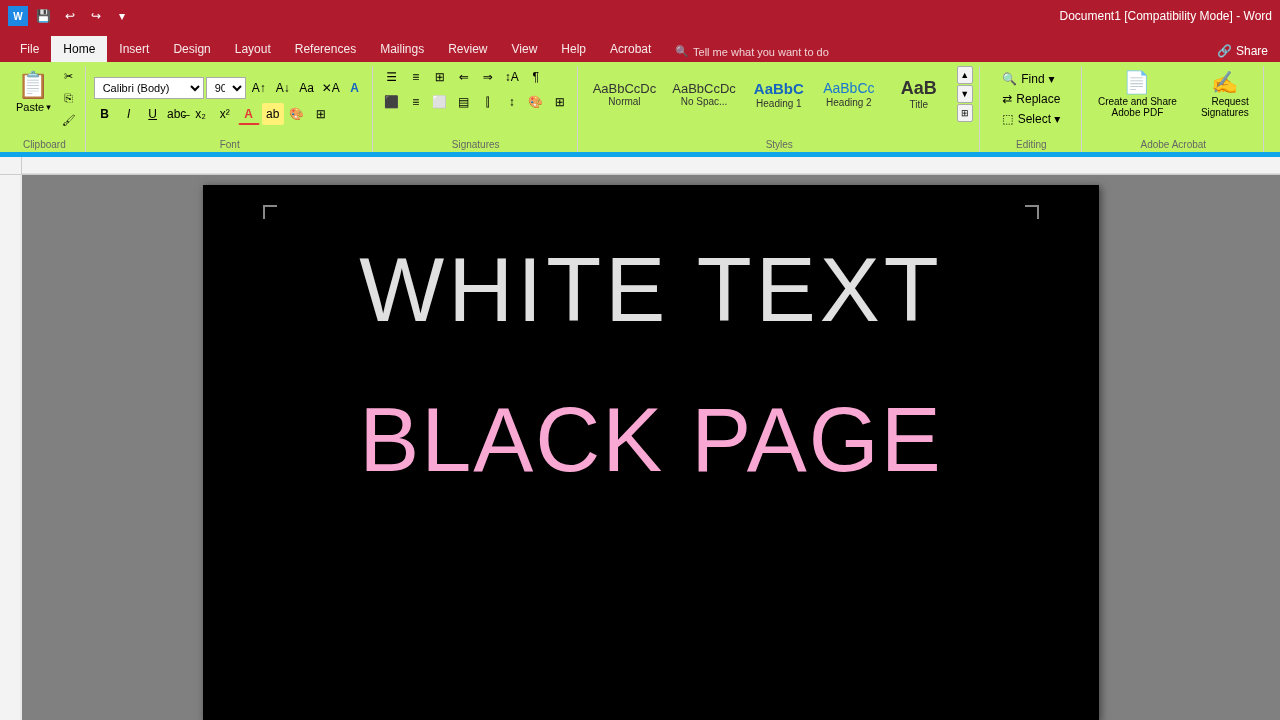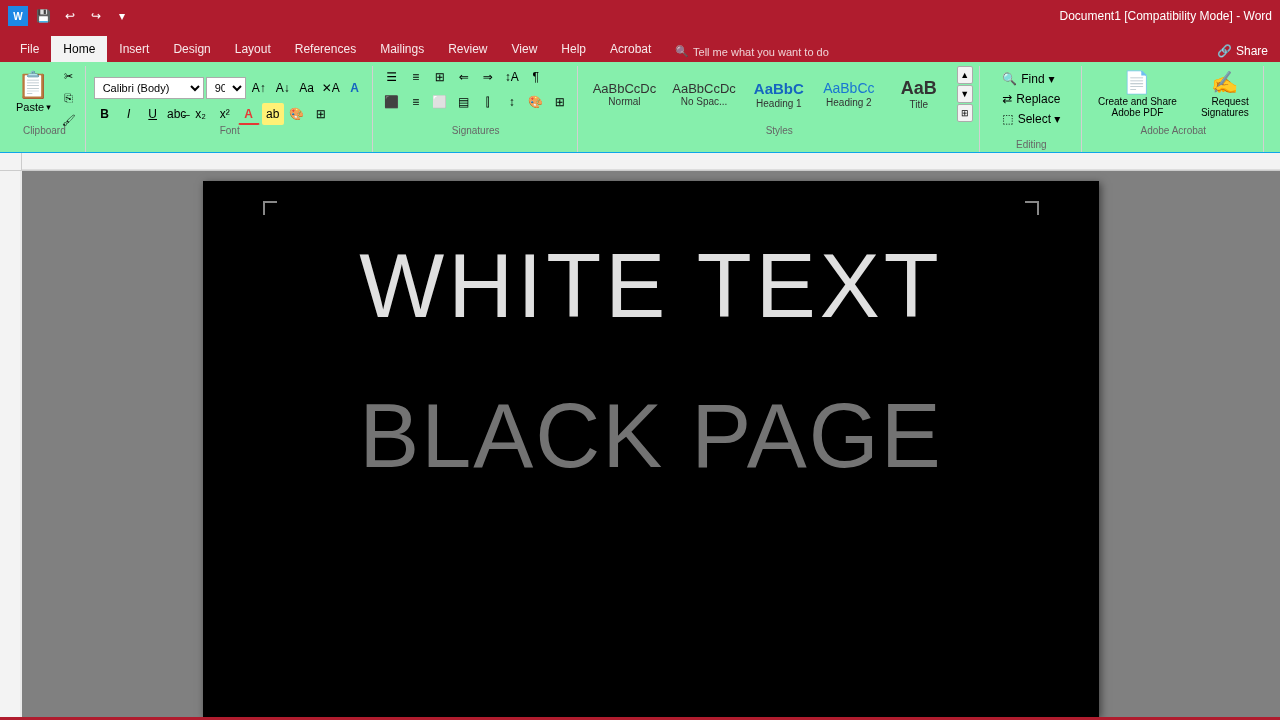--- a/index.html
+++ b/index.html
@@ -17,22 +17,22 @@
     }
     .titlebar-left { display: flex; align-items: center; gap: 6px; }
     .titlebar-center { font-size: 12px; color: #fff; }
     .titlebar-right { display: flex; align-items: center; gap: 8px; }
     .title-btn { width: 46px; height: 32px; display: flex; align-items: center; justify-content: center; cursor: pointer; font-size: 11px; }
     .wb-icon { width: 20px; height: 20px; background: #1e88e5; display: flex; align-items: center; justify-content: center; color: white; font-size: 10px; font-weight: bold; }
     .qat-btn { width: 20px; height: 20px; display: flex; align-items: center; justify-content: center; color: white; cursor: pointer; font-size: 12px; }
 
     
     .ribbon {
-      background: #86efac;
-      border-bottom: 1px solid #0ea5e9;
+      background: #bef264;
+      border-bottom: 5px solid #0ea5e9;
     }
     .ribbon-tabs {
       height: 30px;
       background: #b01c2e;
       display: flex;
       align-items: flex-end;
       padding-left: 8px;
     }
     .ribbon-tab {
       padding: 4px 12px;
@@ -60,21 +60,21 @@
       flex-direction: column;
       align-items: center;
       padding: 0 6px;
       border-right: 1px solid #d1d1d1;
       position: relative;
     }
     .ribbon-group-label {
       font-size: 10px;
       color: #666;
       position: absolute;
-      bottom: 16px;
+      bottom: 2px;
       white-space: nowrap;
     }
     .ribbon-group-content {
       display: flex;
       align-items: flex-start;
       gap: 2px;
       flex: 1;
       padding-bottom: 16px;
     }
 
@@ -188,21 +188,21 @@
       font-weight: 300;
       color: #e0e0e0;
       letter-spacing: 4px;
       font-family: Arial, sans-serif;
       line-height: 1;
     }
 
     .black-page-display {
       font-size: 90px;
       font-weight: 400;
-      color: #737373;
+      color: #f9a8d4;
       letter-spacing: 2px;
       font-family: Arial, sans-serif;
       line-height: 1;
     }
 
     
     .corner-tl {
       position: absolute; top: 20px; left: 60px;
       width: 14px; height: 14px;
       border-left: 2px solid #888; border-top: 2px solid #888;

